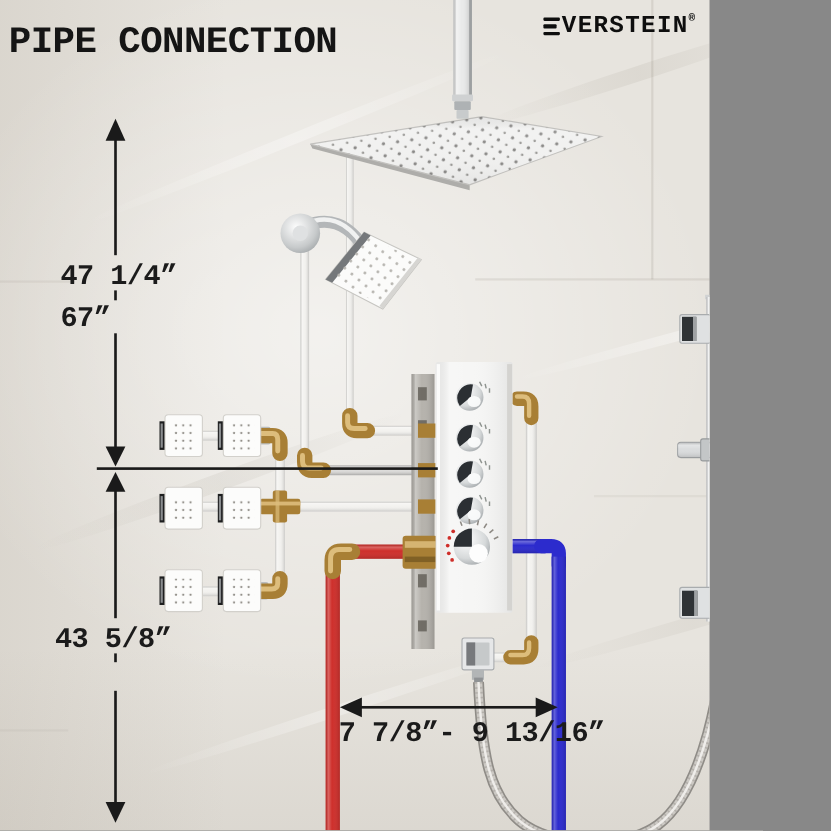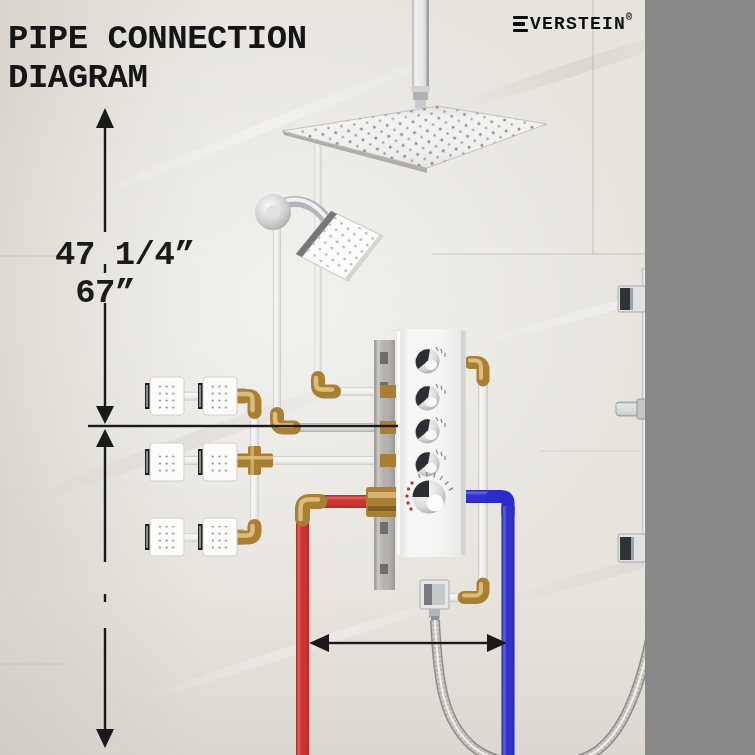--- a/index.html
+++ b/index.html
@@ -17,25 +17,25 @@
   .vein.dark{background:linear-gradient(90deg,transparent,rgba(135,127,112,.14),transparent);}
   .grout{position:absolute;background:rgba(125,120,108,.2);pointer-events:none;}
   .title{
     position:absolute;left:8px;top:20px;z-index:5;
     font-size:34px;line-height:39px;font-weight:800;letter-spacing:-.5px;color:#151515;
   }
   .logo{position:absolute;top:12px;right:13px;z-index:5;display:flex;align-items:flex-start;color:#0e0e0e;}
   .logo-mark{display:flex;flex-direction:column;justify-content:space-between;width:15px;height:16px;margin:4px 2px 0 0;}
   .logo-mark i{display:block;height:3.4px;background:#0e0e0e;border-radius:1px;}
   .logo-mark i:nth-child(2){width:82%;}
-  .logo-text{font-size:18px;font-weight:800;letter-spacing:1.2px;line-height:24px;}
+  .logo-text{font-size:22px;font-weight:800;letter-spacing:1.2px;line-height:24px;}
   .reg{font-size:10px;font-weight:700;margin-top:0px;}
   .dim-label{
-    position:absolute;z-index:6;font-size:34px;font-weight:600;color:#1b1b1b;
-    text-align:center;white-space:nowrap;letter-spacing:-.5px;
+    position:absolute;z-index:6;font-size:26px;font-weight:600;color:#1b1b1b;
+    white-space:nowrap;letter-spacing:-.5px;
   }
   svg.scene{position:absolute;inset:0;z-index:3;}
 </style>
 </head>
 <body>
 
 <div class="stage">
 
   <div class="vein light" style="left:60px;top:120px;width:420px;height:10px;transform:rotate(-22deg);opacity:.5"></div>
   <div class="vein dark" style="left:430px;top:60px;width:300px;height:14px;transform:rotate(-18deg);opacity:.8"></div>
@@ -45,21 +45,20 @@
   <div class="vein dark" style="left:480px;top:560px;width:300px;height:12px;transform:rotate(-16deg);opacity:.6"></div>
 
   <div class="grout" style="left:592px;top:0;width:2px;height:254px;opacity:.8"></div>
   <div class="grout" style="left:432px;top:253px;width:323px;height:2px;opacity:.7"></div>
   <div class="grout" style="left:0;top:255px;width:68px;height:2px;opacity:.5"></div>
   <div class="grout" style="left:540px;top:450px;width:215px;height:2px;opacity:.4"></div>
   <div class="grout" style="left:0;top:663px;width:62px;height:2px;opacity:.35"></div>
 
   <div class="title">
     <div>PIPE CONNECTION</div>
-    <div>DIAGRAM</div>
   </div>
 
   <div class="logo">
     <span class="logo-mark">
         <i></i>
         <i></i>
         <i></i>
       </span>
     <span class="logo-text">VERSTEIN</span>
     <span class="reg">®</span>
@@ -412,13 +411,15 @@
       <polygon points="105,748 96,729 114,729"></polygon>
       <rect x="88" y="424.8" width="310" height="2.4"></rect>
       <rect x="317" y="641.8" width="182" height="2.4"></rect>
       <polygon points="309,643 329,634 329,652"></polygon>
       <polygon points="507,643 487,634 487,652"></polygon>
     </g>
   </svg>
 
   <div class="dim-label" style="left:55px;top:236px;width:100px;">47 1/4”</div>
   <div class="dim-label" style="left:55px;top:274px;width:100px;">67”</div>
+  <div class="dim-label" style="left:50px;top:566px;width:110px;">43 5/8”</div>
+  <div class="dim-label" style="left:308px;top:652px;width:190px;">7 7/8”- 9 13/16”</div>
 </div>
 
 </body></html>

